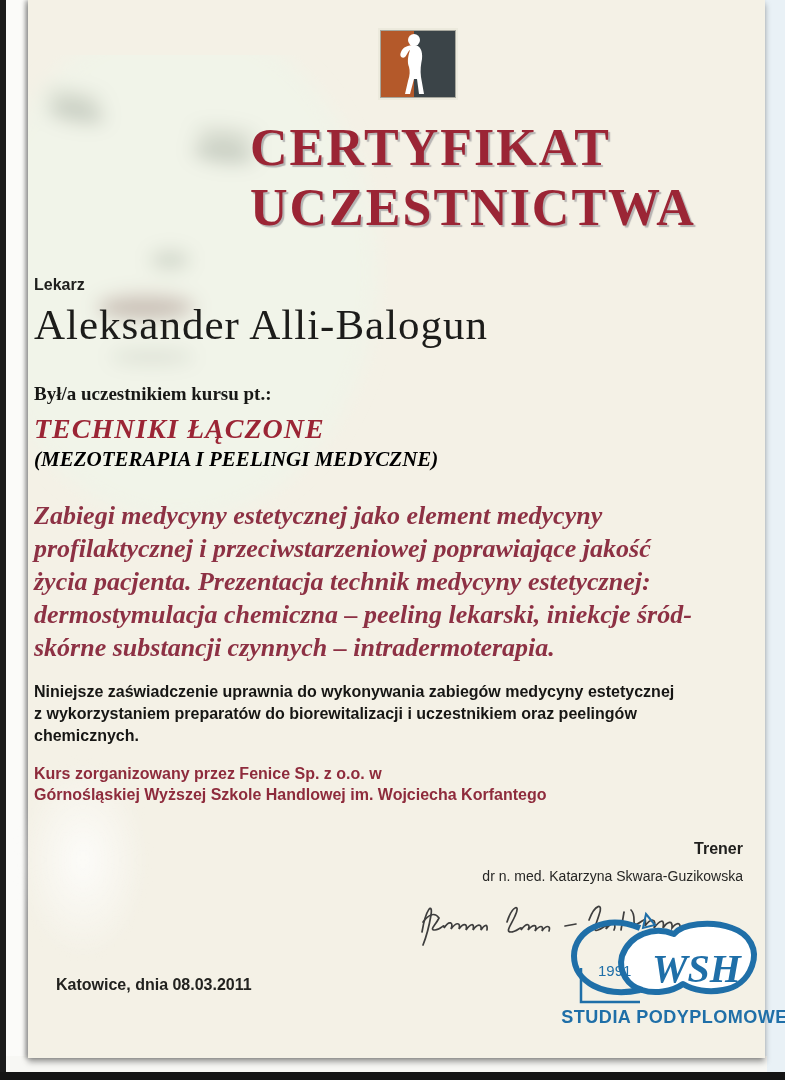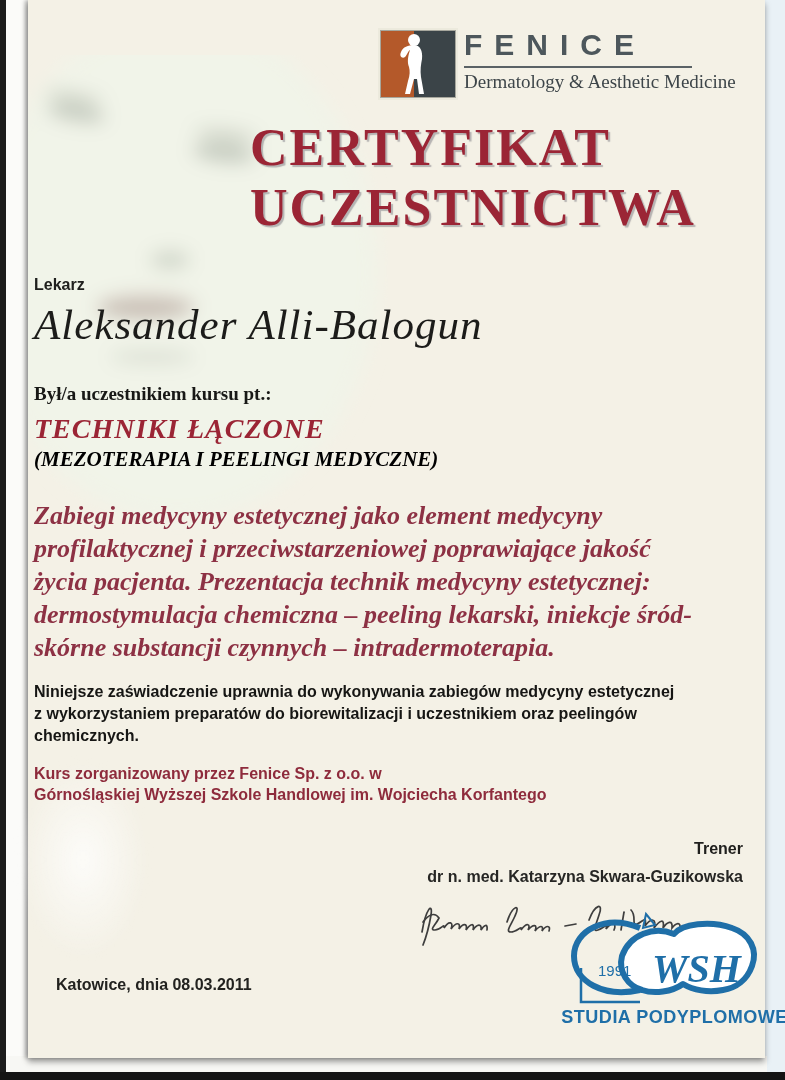--- a/index.html
+++ b/index.html
@@ -48,21 +48,21 @@
   .ml{white-space:pre-line;}
 
   .cert-title{
     top:118px;left:250px;right:30px;
     font-family:"Liberation Serif", serif;font-weight:bold;
     font-size:52px;line-height:60px;letter-spacing:2px;
     color:#9b2535;text-shadow:2px 2px 1px rgba(130,128,135,0.55);
   }
   .lekarz{top:276px;font-size:16px;font-weight:bold;color:#20201e;}
   .recipient-name{
-    top:300px;font-family:"Liberation Serif", serif;font-style:italic;
+    top:300px;font-family:"Liberation Serif", serif;
     font-size:43px;color:#1c1c1a;letter-spacing:1px;
   }
   .course-intro{
     top:383px;font-family:"Liberation Serif", serif;font-weight:bold;
     font-size:19px;color:#181816;
   }
   .course-title{
     top:413px;font-family:"Liberation Serif", serif;
     font-weight:bold;font-style:italic;font-size:28px;color:#9b2535;letter-spacing:1px;
   }
@@ -75,21 +75,21 @@
     font-size:26px;line-height:33px;color:#8d3144;
   }
   .statement{
     top:681px;font-size:16px;font-weight:bold;line-height:22px;color:#161614;
   }
   .organizer{
     top:763px;font-size:16px;font-weight:bold;line-height:21px;color:#8e2b3c;
   }
   .trainer-block{position:absolute;left:420px;right:42px;top:840px;text-align:right;}
   .trainer-label{font-size:16px;font-weight:bold;color:#20201e;margin-bottom:10px;}
-  .trainer-name{font-size:16px;font-weight:bold;color:#262624;white-space:nowrap;}
+  .trainer-name{font-size:14px;font-weight:normal;color:#262624;white-space:nowrap;}
   .signature{position:absolute;left:415px;top:888px;}
 
   .wsh-logo{position:absolute;left:560px;top:910px;}
   .wsh-caption{
     position:absolute;left:556px;top:1006px;width:214px;text-align:center;
     font-size:19px;font-weight:bold;color:#1f6fa8;transform:scaleX(0.95);
     letter-spacing:0.5px;white-space:nowrap;
   }
 
   .footer{position:absolute;left:56px;top:976px;}
@@ -129,24 +129,20 @@
 </div>
 
 <div class="fenice-logo">
   <div class="fenice-square">
     <svg width="74" height="66" viewBox="0 0 74 66">
       <circle cx="33" cy="9" r="6" fill="#fff"></circle>
       <path d="M33,14 C27,14 22,16 20,21 C18,25 21,28 24,26 C26,24 27,20 29,19
                C27,25 26,31 28,36 C29,40 29,44 27,50 L24,63 L29,63 L33,48 L36,48 L38,63 L43,63 L40,46
                C39,39 40,33 41,28 C42,20 39,14 33,14 Z" fill="#fff"></path>
     </svg>
-  </div>
-  <div class="fenice-text">
-    <div class="fenice-word">FENICE</div>
-    <div class="fenice-tagline">Dermatology &amp; Aesthetic Medicine</div>
   </div>
 </div>
 
 <div class="center-col cert-title ml">CERTYFIKAT
 UCZESTNICTWA</div>
 
 <div class="center-col lekarz">Lekarz</div>
 <div class="center-col recipient-name">Aleksander Alli-Balogun</div>
 <div class="center-col course-intro">Był/a uczestnikiem kursu pt.:</div>
 

